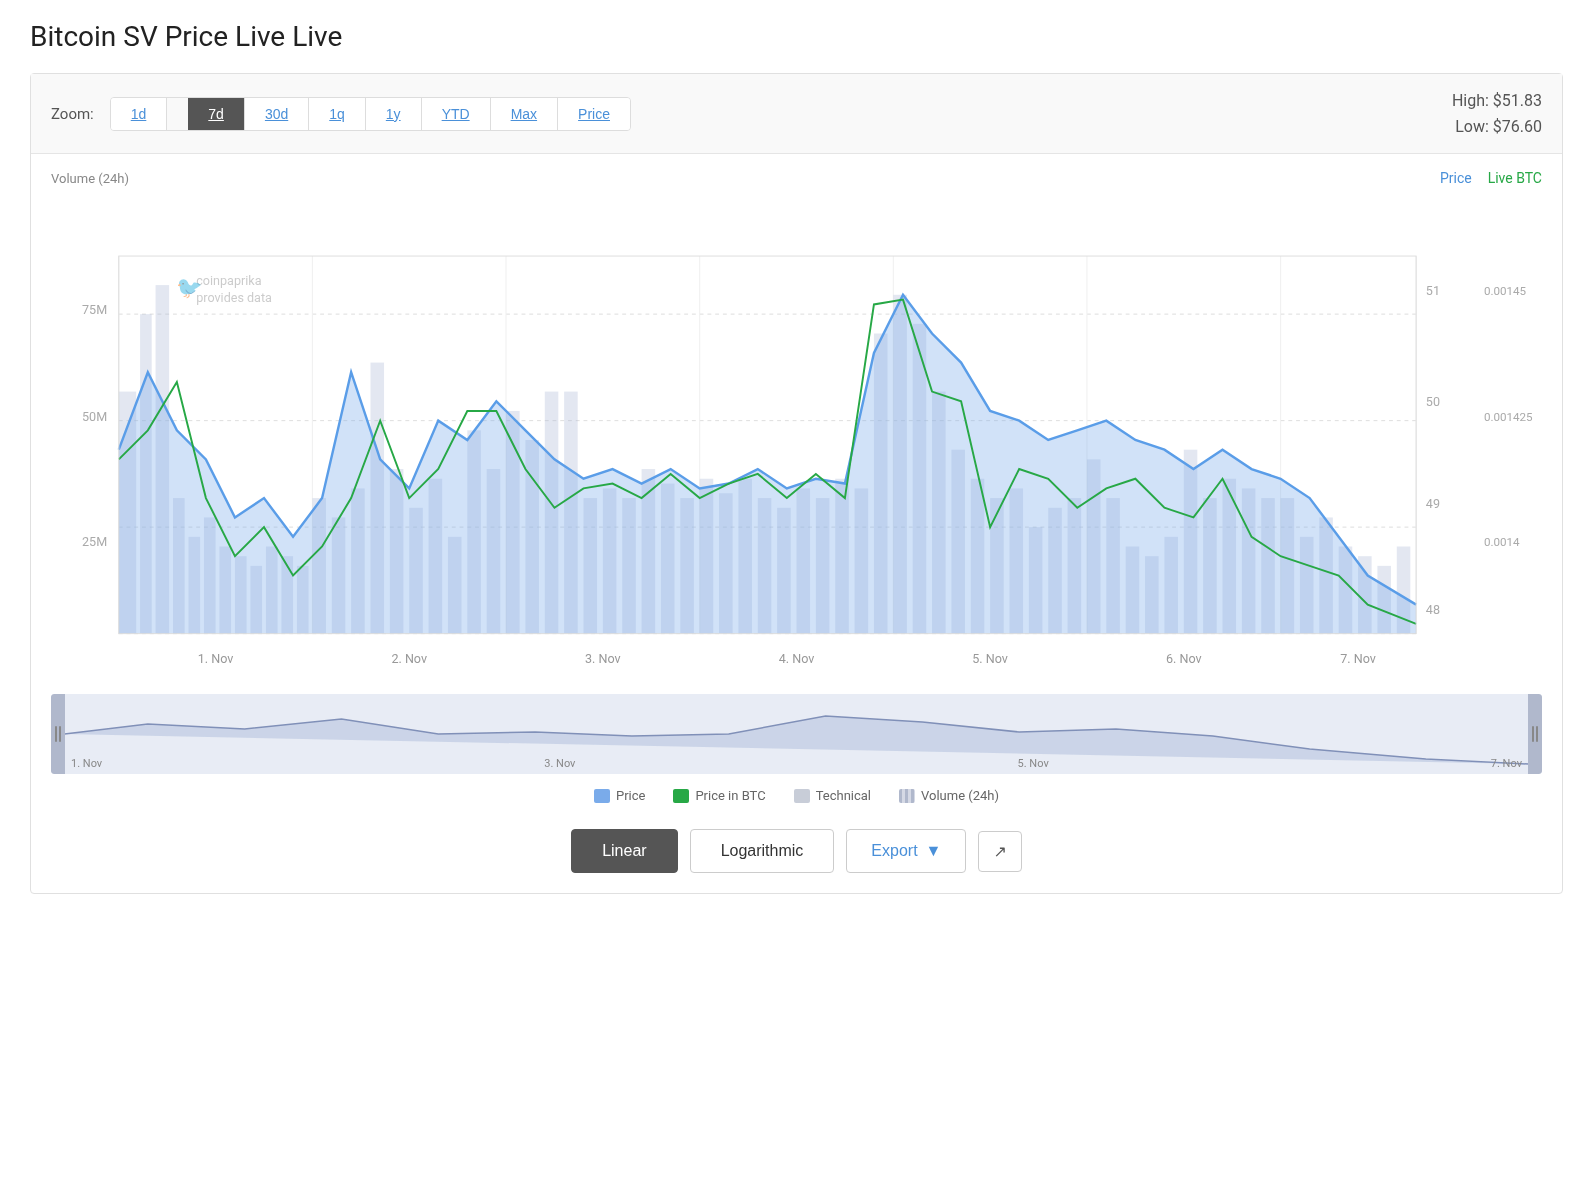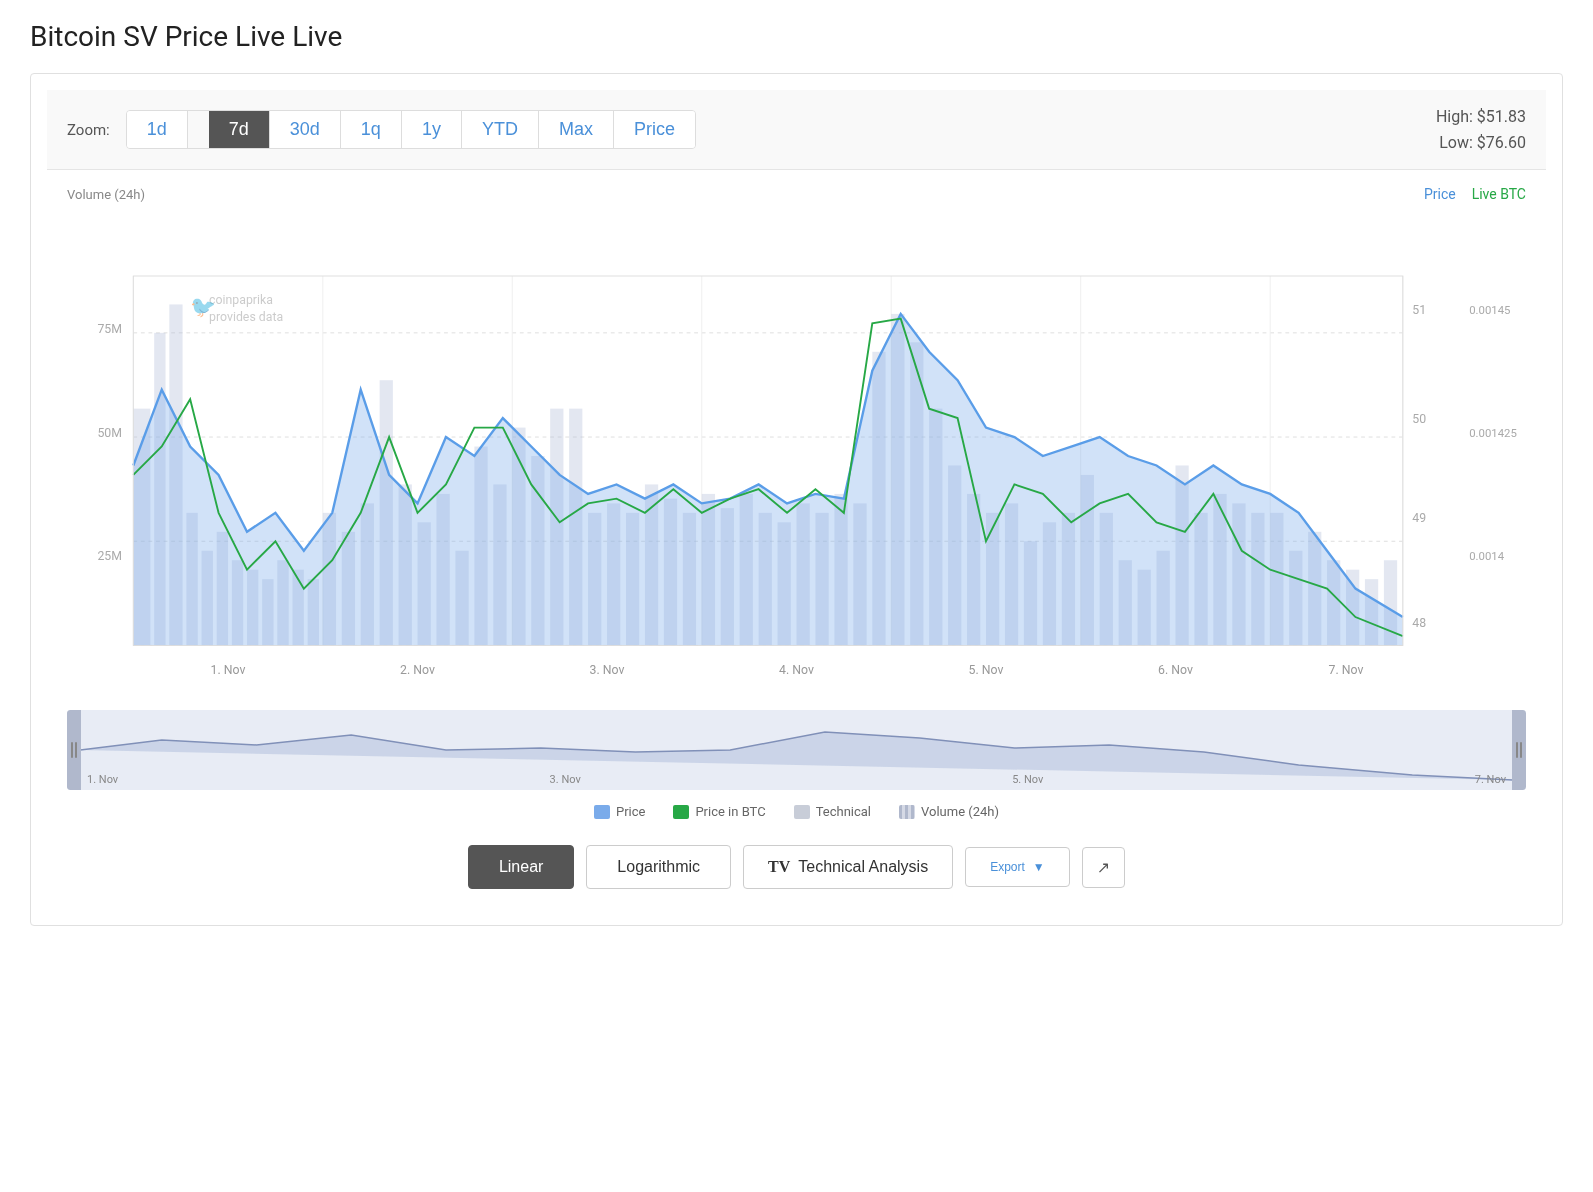--- a/index.html
+++ b/index.html
@@ -15,21 +15,21 @@
     .page-title {
       font-size: 28px;
       font-weight: 400;
       color: #222;
       margin-bottom: 20px;
     }
 
     .chart-container {
       border: 1px solid #e0e0e0;
       border-radius: 4px;
-      padding: 16px;
+      padding: 0;
       background: #fff;
     }
 
     
     .zoom-bar {
       display: flex;
       align-items: center;
       padding: 14px 20px;
       border-bottom: 1px solid #e5e5e5;
       background: #f9f9f9;
@@ -44,27 +44,28 @@
     .zoom-buttons {
       display: flex;
       gap: 0;
       border: 1px solid #ddd;
       border-radius: 4px;
       overflow: hidden;
     }
 
     .zoom-btn {
       padding: 8px 20px;
-      font-size: 18px;
+      font-size: 14px;
       cursor: pointer;
       border: none;
       border-right: 1px solid #ddd;
       background: #fff;
       color: #4a90d9;
       font-weight: 500;
+      text-decoration: underline;
     }
 
     .zoom-btn:last-child {
       border-right: none;
     }
 
     .zoom-btn.active {
       background: #555;
       color: #fff;
       margin-left: 21px;
@@ -245,21 +246,21 @@
       border: 1px solid #ccc;
       background: #fff;
       color: #333;
     }
 
     .ctrl-btn-export {
       display: flex;
       align-items: center;
       gap: 8px;
       padding: 12px 24px;
-      font-size: 12px;
+      font-size: 16px;
       border-radius: 4px;
       cursor: pointer;
       border: 1px solid #ccc;
       background: #fff;
       color: #4a90d9;
     }
 
     .ctrl-btn-expand {
       padding: 10px 14px;
       font-size: 16px;
@@ -480,24 +481,20 @@
     </div>
     <div class="legend-item">
       <div class="legend-swatch swatch-striped"></div>
       <span>Volume (24h)</span>
     </div>
   </div>
 
   <div class="bottom-controls">
     <button class="ctrl-btn active">Linear</button>
     <button class="ctrl-btn">Logarithmic</button>
-    <button class="ctrl-btn-ta">
-      <span class="tv-logo">TV</span>
-      <span>Technical Analysis</span>
-    </button>
     <button class="ctrl-btn-export">
       <span>Export</span>
       <span>▼</span>
     </button>
     <button class="ctrl-btn-expand">
       <span>↗</span>
     </button>
   </div>
 
 </div>

